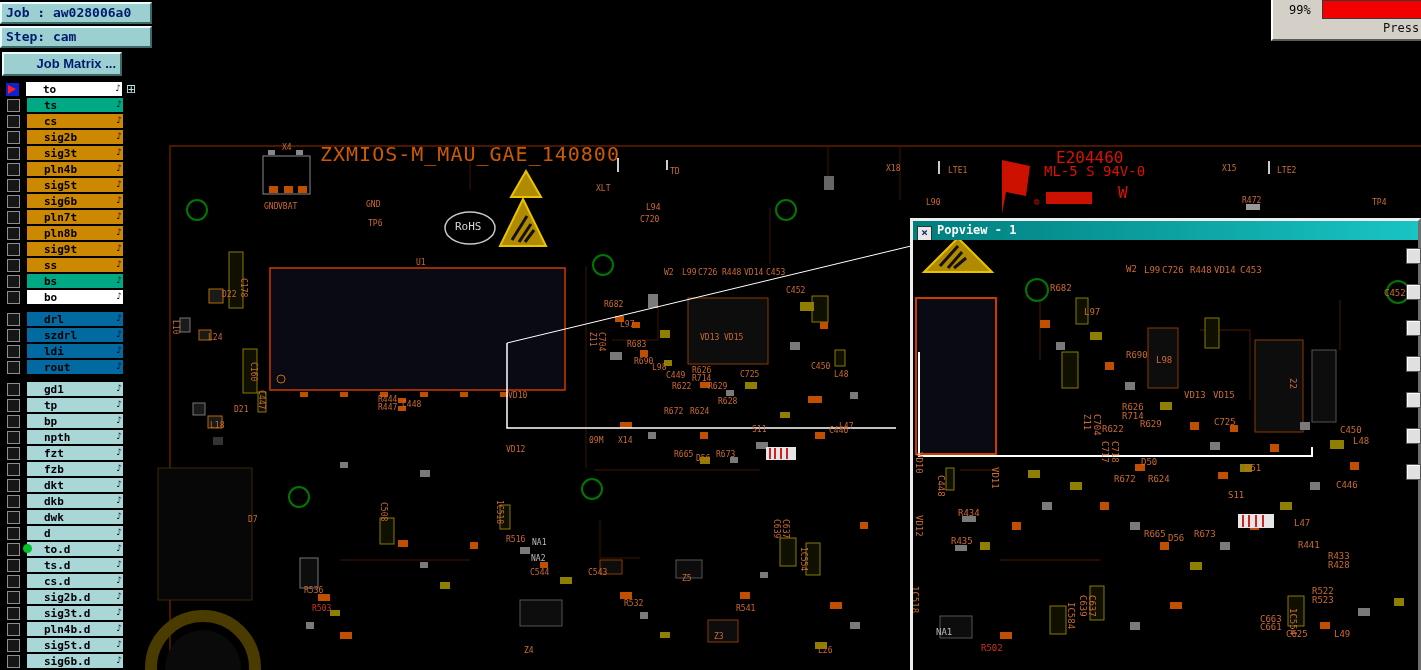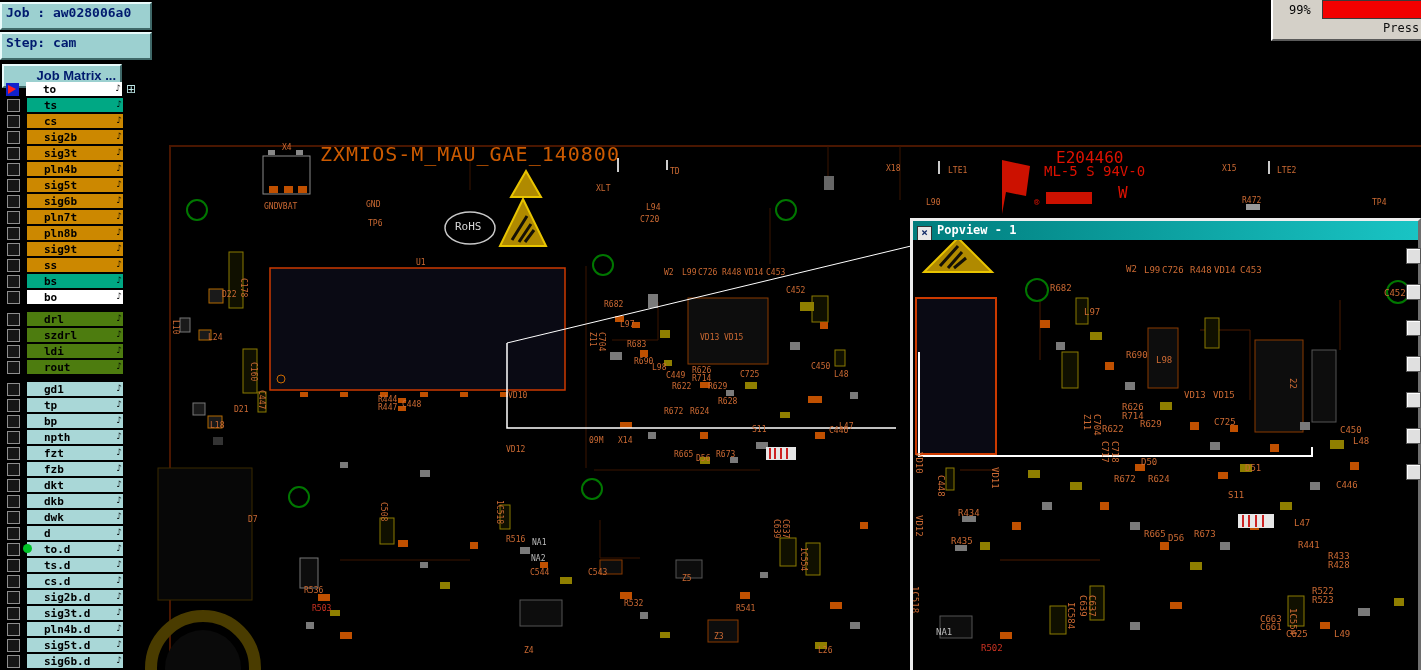--- a/index.html
+++ b/index.html
@@ -2,42 +2,42 @@
 <html><head>
 <meta charset="utf-8">
 <style>
   html,body{margin:0;padding:0;background:#000;}
   body{width:1421px;height:670px;position:relative;overflow:hidden;
        font-family:"DejaVu Sans Mono",monospace;}
   #screen{position:absolute;inset:0;}
 
   
   .tl{position:absolute;left:0;top:0;width:152px;z-index:6;}
-  .panel-box{box-sizing:border-box;width:152px;height:28px;margin-top:2px;
+  .panel-box{box-sizing:border-box;width:152px;height:22px;margin-top:2px;
     background:#9cd0d0;color:#001a6e;font-weight:bold;font-size:13px;line-height:15px;
     padding:1px 4px;border:2px solid;border-color:#e9fbfb #3f6868 #3f6868 #e9fbfb;}
   .btn{width:120px;height:24px;margin:4px 0 0 2px;line-height:18px;cursor:pointer;
     font-family:Liberation Sans, sans-serif;text-align:right;}
 
   
   #layer-groups{position:absolute;left:0;top:81px;width:152px;z-index:6;}
   .layer-group{margin-bottom:6px;}
   .lrow{height:16px;display:flex;align-items:center;}
   .cb{width:11px;height:11px;background:#161616;border:1px solid #8f8f8f;margin-left:7px;flex:none;}
   .cur{width:13px;height:13px;background:#1122cc;margin-left:6px;flex:none;position:relative;}
   .cur::after{content:"";position:absolute;left:2px;top:2px;
     border-left:8px solid #ff2020;border-top:4px solid transparent;border-bottom:5px solid transparent;}
   .lname{box-sizing:border-box;width:96px;height:14px;margin-left:7px;flex:none;position:relative;
     font-size:11px;font-weight:bold;color:#000;padding:0 17px;display:flex;align-items:flex-end;}
   .lname .glyph{position:absolute;right:1px;top:0;font-size:9px;line-height:13px;
     font-family:"DejaVu Sans",sans-serif;color:#000;}
   .grid-glyph{margin-left:4px;font-size:12px;color:#bfe8e8;font-family:"DejaVu Sans",sans-serif;}
   .dot{position:absolute;left:-4px;top:2px;width:9px;height:9px;border-radius:50%;background:#00c226;}
   .c-white{background:#ffffff;} .c-teal{background:#00a884;}
-  .c-orange{background:#cc8800;} .c-gray{background:#4d7c0f;} .c-cyan{background:#a9d7d7;}
+  .c-orange{background:#cc8800;} .c-gray{background:#0369a1;} .c-cyan{background:#a9d7d7;}
 
   
   #pcb-main{position:absolute;left:0;top:0;z-index:0;}
   #main-labels{position:absolute;inset:0;z-index:1;pointer-events:none;}
   .plabel{position:absolute;font-size:8px;line-height:9px;color:#cc6a33;white-space:pre;
     font-family:"DejaVu Sans Mono",monospace;}
   .vert{transform:rotate(90deg);transform-origin:0 0;}
   #board-title{position:absolute;left:320px;top:150px;z-index:1;font-size:20px;
     letter-spacing:1px;color:#cc5a00;}
 

